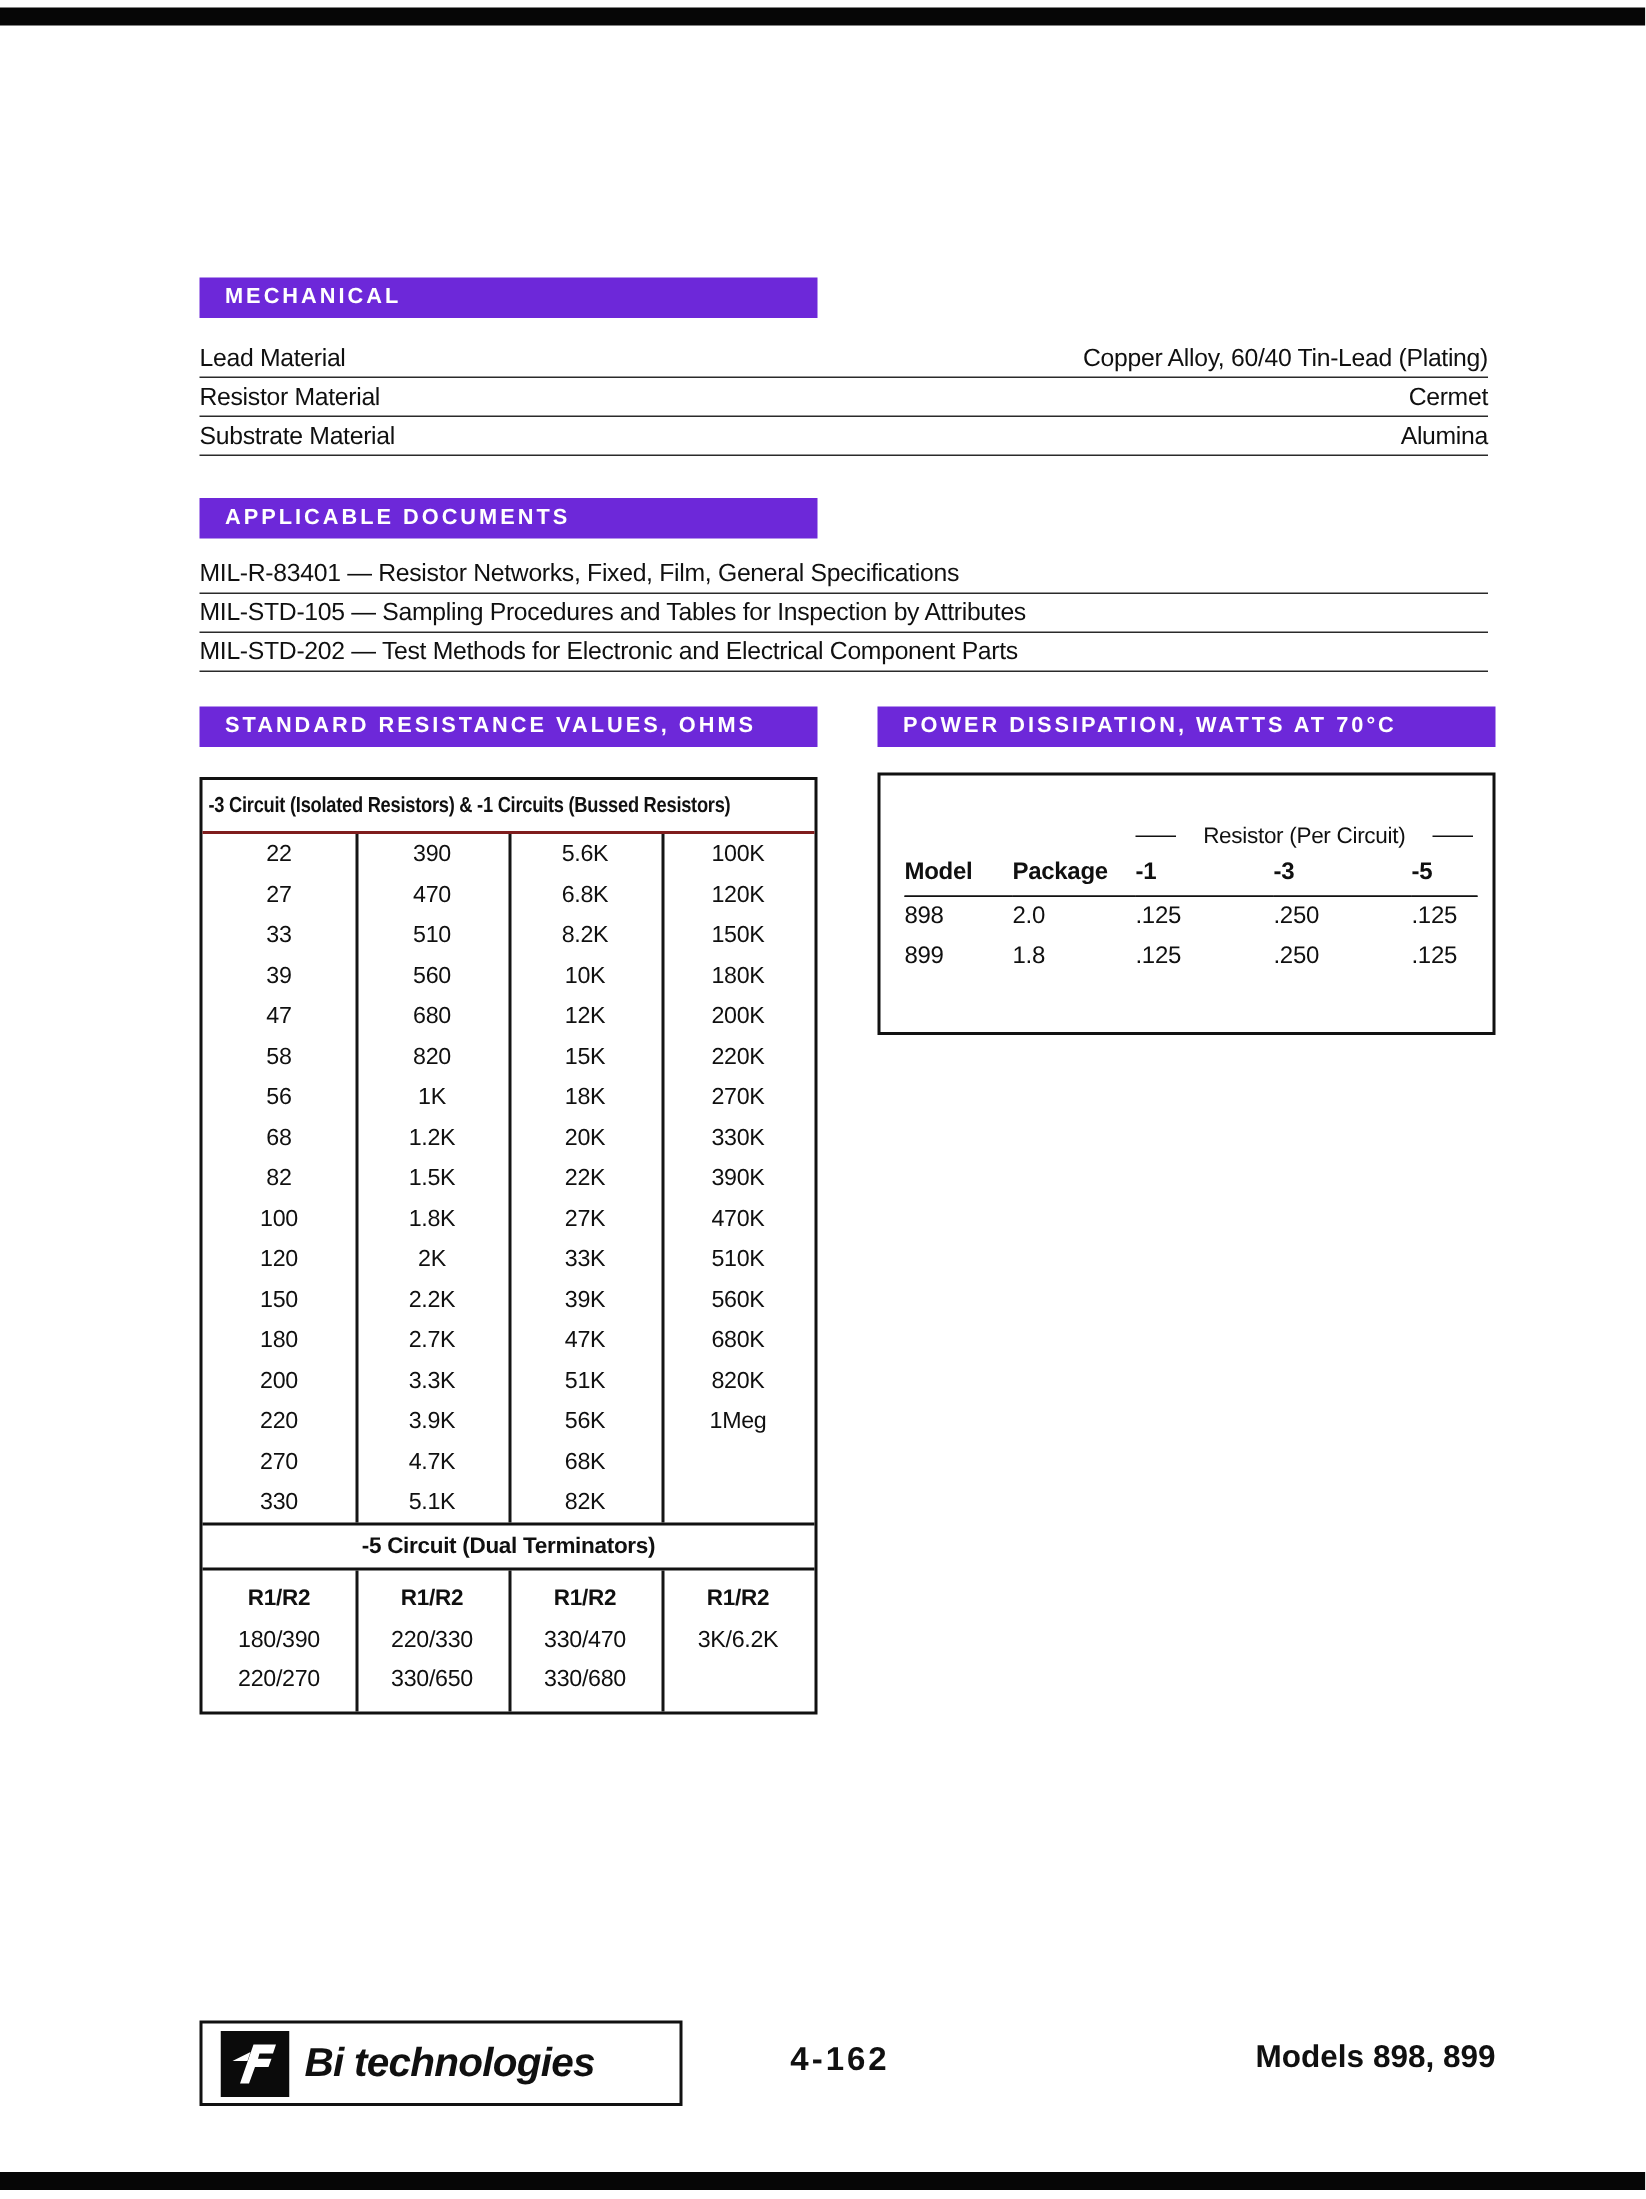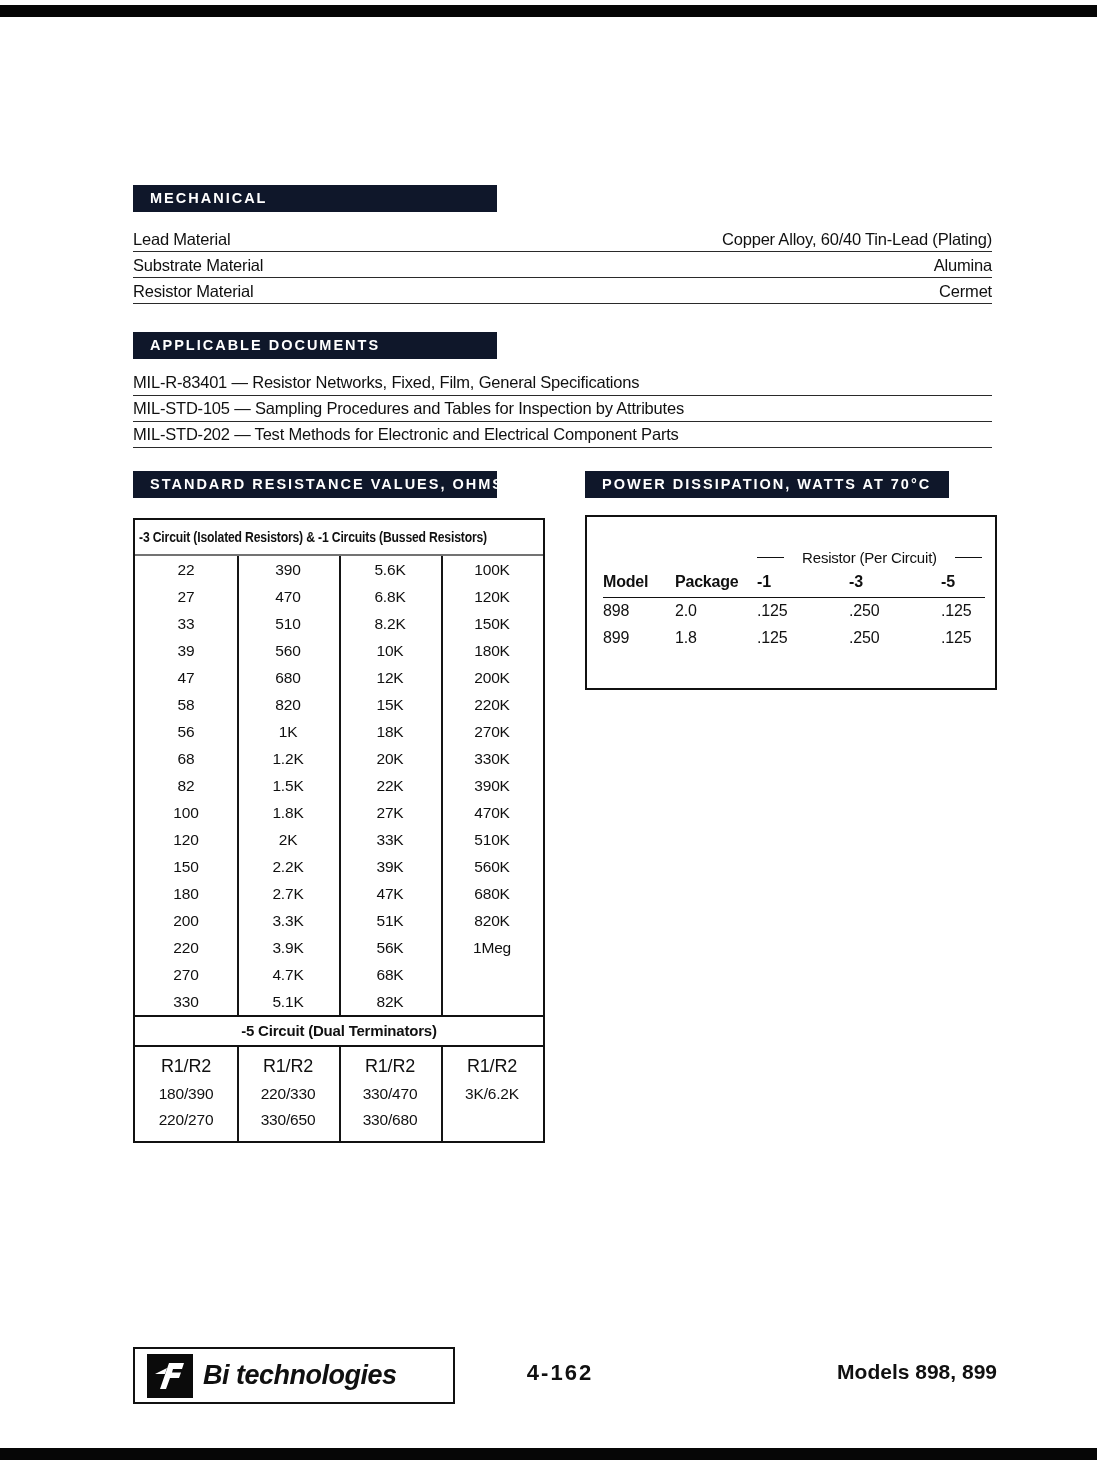--- a/index.html
+++ b/index.html
@@ -5,58 +5,58 @@
   * { margin:0; padding:0; box-sizing:border-box; }
   body { background:#ffffff; }
   .page {
     position:relative; width:1097px; height:1466px; background:#fff;
     font-family:"Liberation Sans", sans-serif; color:#101010;
     overflow:hidden; letter-spacing:-0.2px;
   }
   .hbar { position:absolute; left:0; width:100%; height:12px; background:#060606; }
 
   .sechdr {
-    position:absolute; width:364px; height:27px; background:#0f172a; color:#fff;
+    position:absolute; width:412px; height:27px; background:#6d28d9; color:#fff;
     font-weight:700; font-size:14.5px; letter-spacing:2px; line-height:27px;
     padding-left:17px; white-space:nowrap;
   }
 
   .kv { position:absolute; left:133px; width:859px; }
   .kvrow {
     display:flex; justify-content:space-between; align-items:flex-end;
     height:26px; border-bottom:1.5px solid #2a2a2a; font-size:16.5px; line-height:24px;
   }
   .docline { height:26px; border-bottom:1.5px solid #2a2a2a; font-size:16.5px; line-height:24px; white-space:nowrap; }
 
   
   .restable {
     position:absolute; left:133px; top:518px; width:412px; height:625px;
     border:2px solid #111;
   }
   .res-head {
     position:absolute; top:0; left:0; right:0; height:36px;
-    border-bottom:2px solid #737373; font-weight:700; font-size:14.5px; line-height:34px;
+    border-bottom:2px solid #7f1d1d; font-weight:700; font-size:14.5px; line-height:34px;
     padding-left:4px; white-space:nowrap; overflow:hidden;
   }
   .condense { display:inline-block; transform:scaleX(.84); transform-origin:0 50%; white-space:nowrap; }
   .res-grid {
     position:absolute; top:36px; left:0; right:0;
     display:grid; grid-template-columns:repeat(4,1fr); grid-auto-rows:27px;
   }
   .res-cell { text-align:center; font-size:15.5px; line-height:27px; }
   .dual-head {
     position:absolute; top:495px; left:0; right:0; height:32px;
     border-top:2px solid #111; border-bottom:2px solid #111;
     font-weight:700; font-size:15px; text-align:center; line-height:28px;
   }
   .dual-grid {
     position:absolute; top:527px; left:0; right:0;
     display:grid; grid-template-columns:repeat(4,1fr); grid-template-rows:34px 26px 26px;
   }
-  .dual-col-head { font-weight:400; font-size:18px; line-height:38px; }
+  .dual-col-head { font-weight:700; font-size:15px; line-height:38px; }
   .dual-val { line-height:26px; }
   .vline { position:absolute; width:1.5px; background:#151515; }
 
   
   .powerbox {
     position:absolute; left:585px; top:515px; width:412px; height:175px;
     border:2px solid #111;
   }
   .spanrow { position:absolute; top:32px; left:170px; width:225px; display:flex; align-items:center; gap:18px; }
   .spanrow .dash { flex:1; border-top:1.6px solid #111; height:0; }
@@ -93,26 +93,26 @@
 
   <div class="sechdr" style="left:133px;top:185px">
     <span>MECHANICAL</span>
   </div>
   <div class="kv" style="top:226px">
     <div class="kvrow">
       <span>Lead Material</span>
       <span>Copper Alloy, 60/40 Tin-Lead (Plating)</span>
     </div>
     <div class="kvrow">
+      <span>Resistor Material</span>
+      <span>Cermet</span>
+    </div>
+    <div class="kvrow">
       <span>Substrate Material</span>
       <span>Alumina</span>
-    </div>
-    <div class="kvrow">
-      <span>Resistor Material</span>
-      <span>Cermet</span>
     </div>
   </div>
 
   <div class="sechdr" style="left:133px;top:332px">
     <span>APPLICABLE DOCUMENTS</span>
   </div>
   <div class="kv" style="top:370px">
     <div class="docline">MIL-R-83401 — Resistor Networks, Fixed, Film, General Specifications</div>
     <div class="docline">MIL-STD-105 — Sampling Procedures and Tables for Inspection by Attributes</div>
     <div class="docline">MIL-STD-202 — Test Methods for Electronic and Electrical Component Parts</div>

